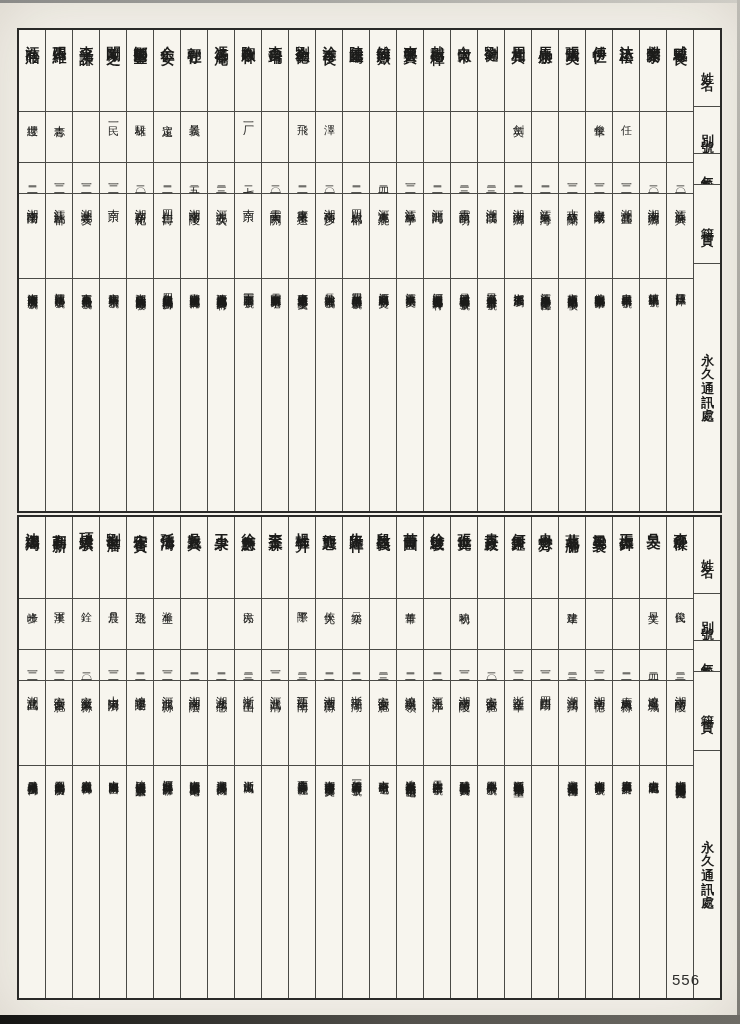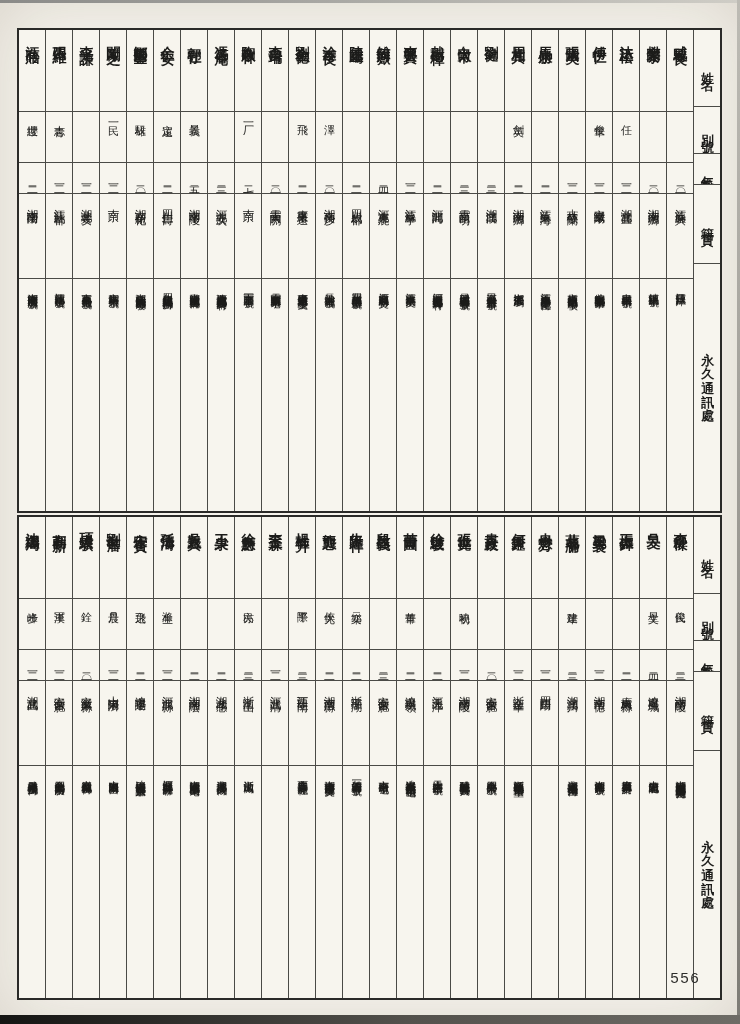--- a/index.html
+++ b/index.html
@@ -51,21 +51,21 @@
   .header-col .vt{font-weight:bold;font-size:13px;}
   .header-col .c-name .vt,
   .header-col .c-alias .vt,
   .header-col .c-age .vt,
   .header-col .c-origin .vt{letter-spacing:6px;}
   .header-col .c-age .vt{letter-spacing:3px;}
   .header-col .c-address .vt{letter-spacing:14px;}
   .page-number{
     position:absolute;right:40px;bottom:36px;
     font-size:15px;color:#2e2e2c;letter-spacing:1px;
-    font-family:Liberation Mono, monospace;
+    font-family:Liberation Sans, sans-serif;
   }
   .edge-top{position:absolute;top:0;left:0;right:0;height:3px;
     background:linear-gradient(90deg,#8a8a88,#cfcdc6);}
   .edge-bottom{position:absolute;bottom:0;left:0;right:0;height:9px;
     background:linear-gradient(90deg,#141412,#53514c 55%,#6e6c66);}
   .edge-right{position:absolute;top:0;right:0;bottom:0;width:3px;
     background:linear-gradient(#bdbbb4,#7d7b75);}
 </style>
 </head>
 <body>

